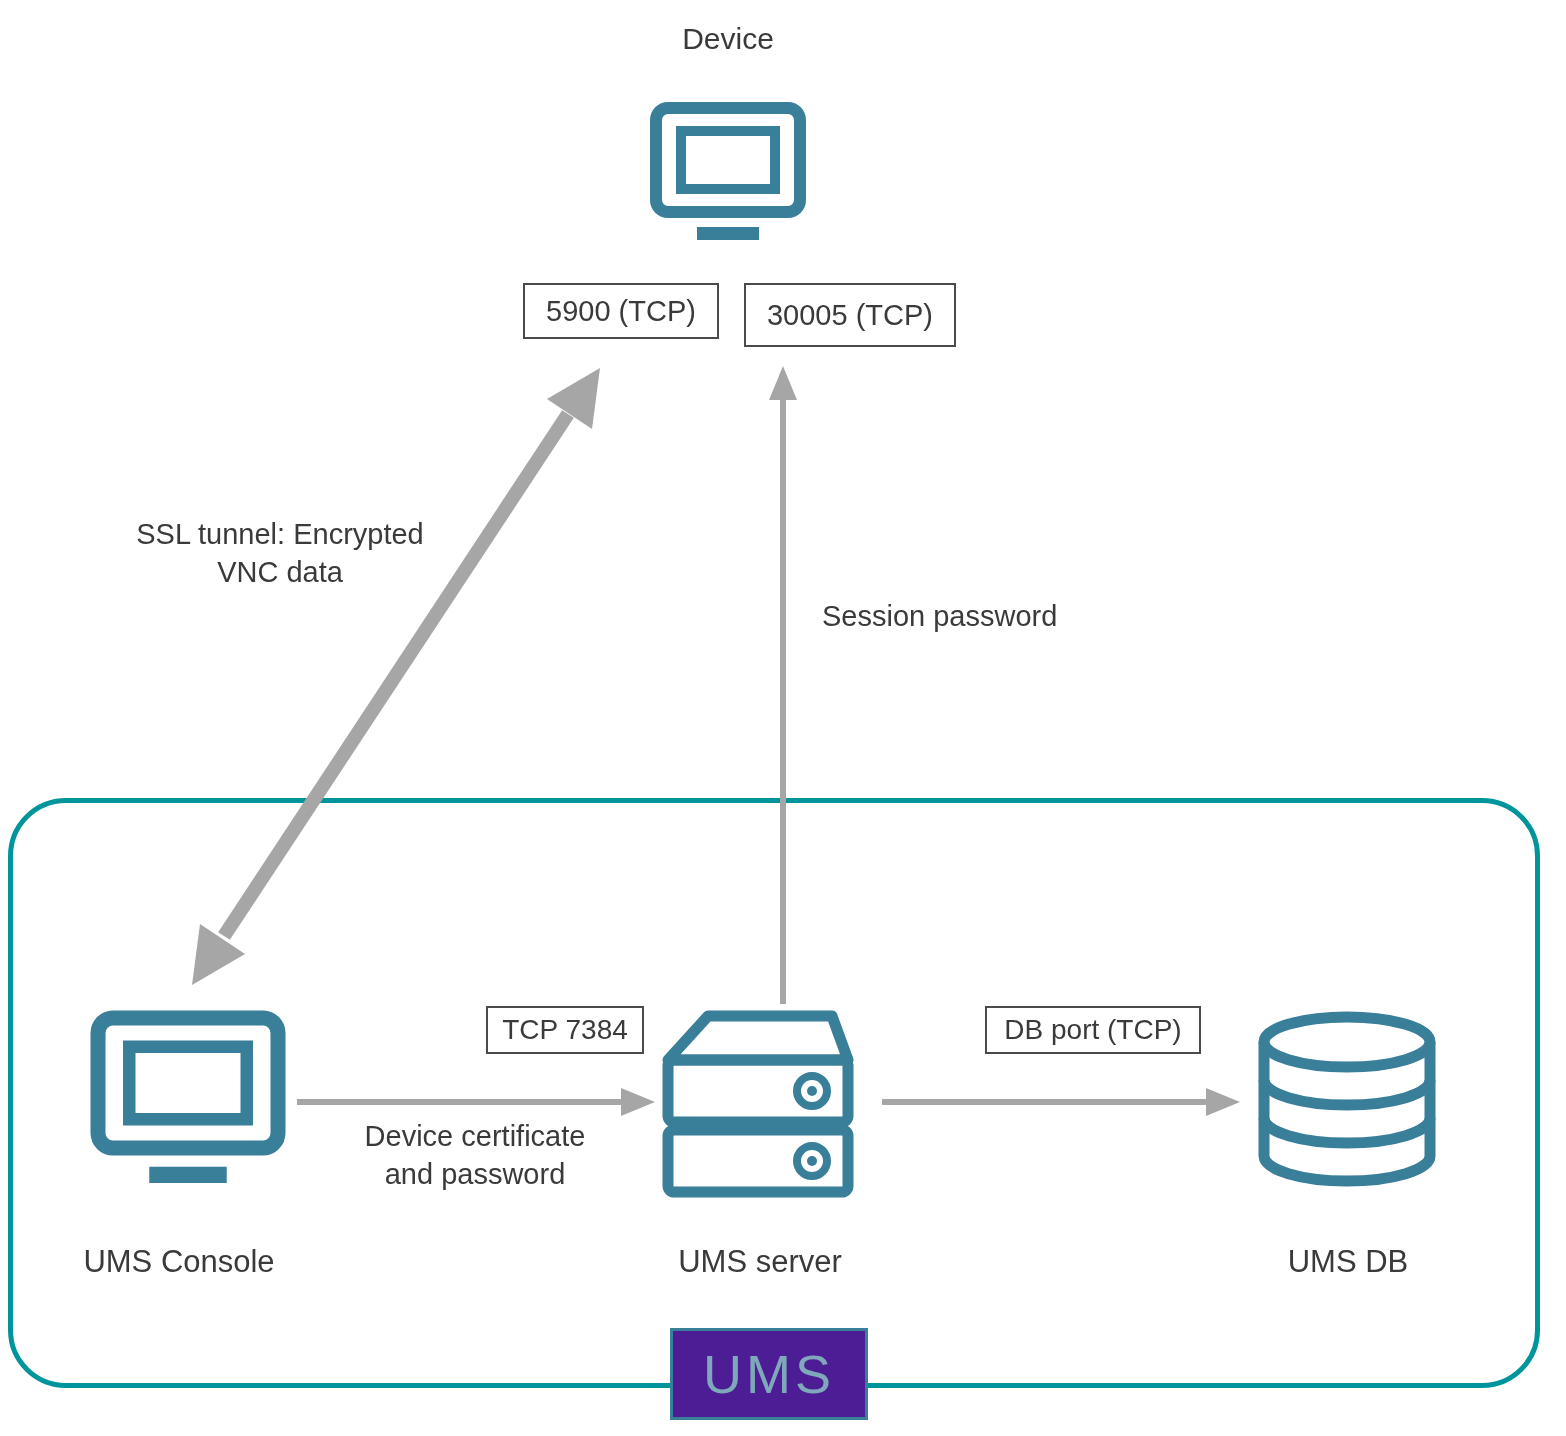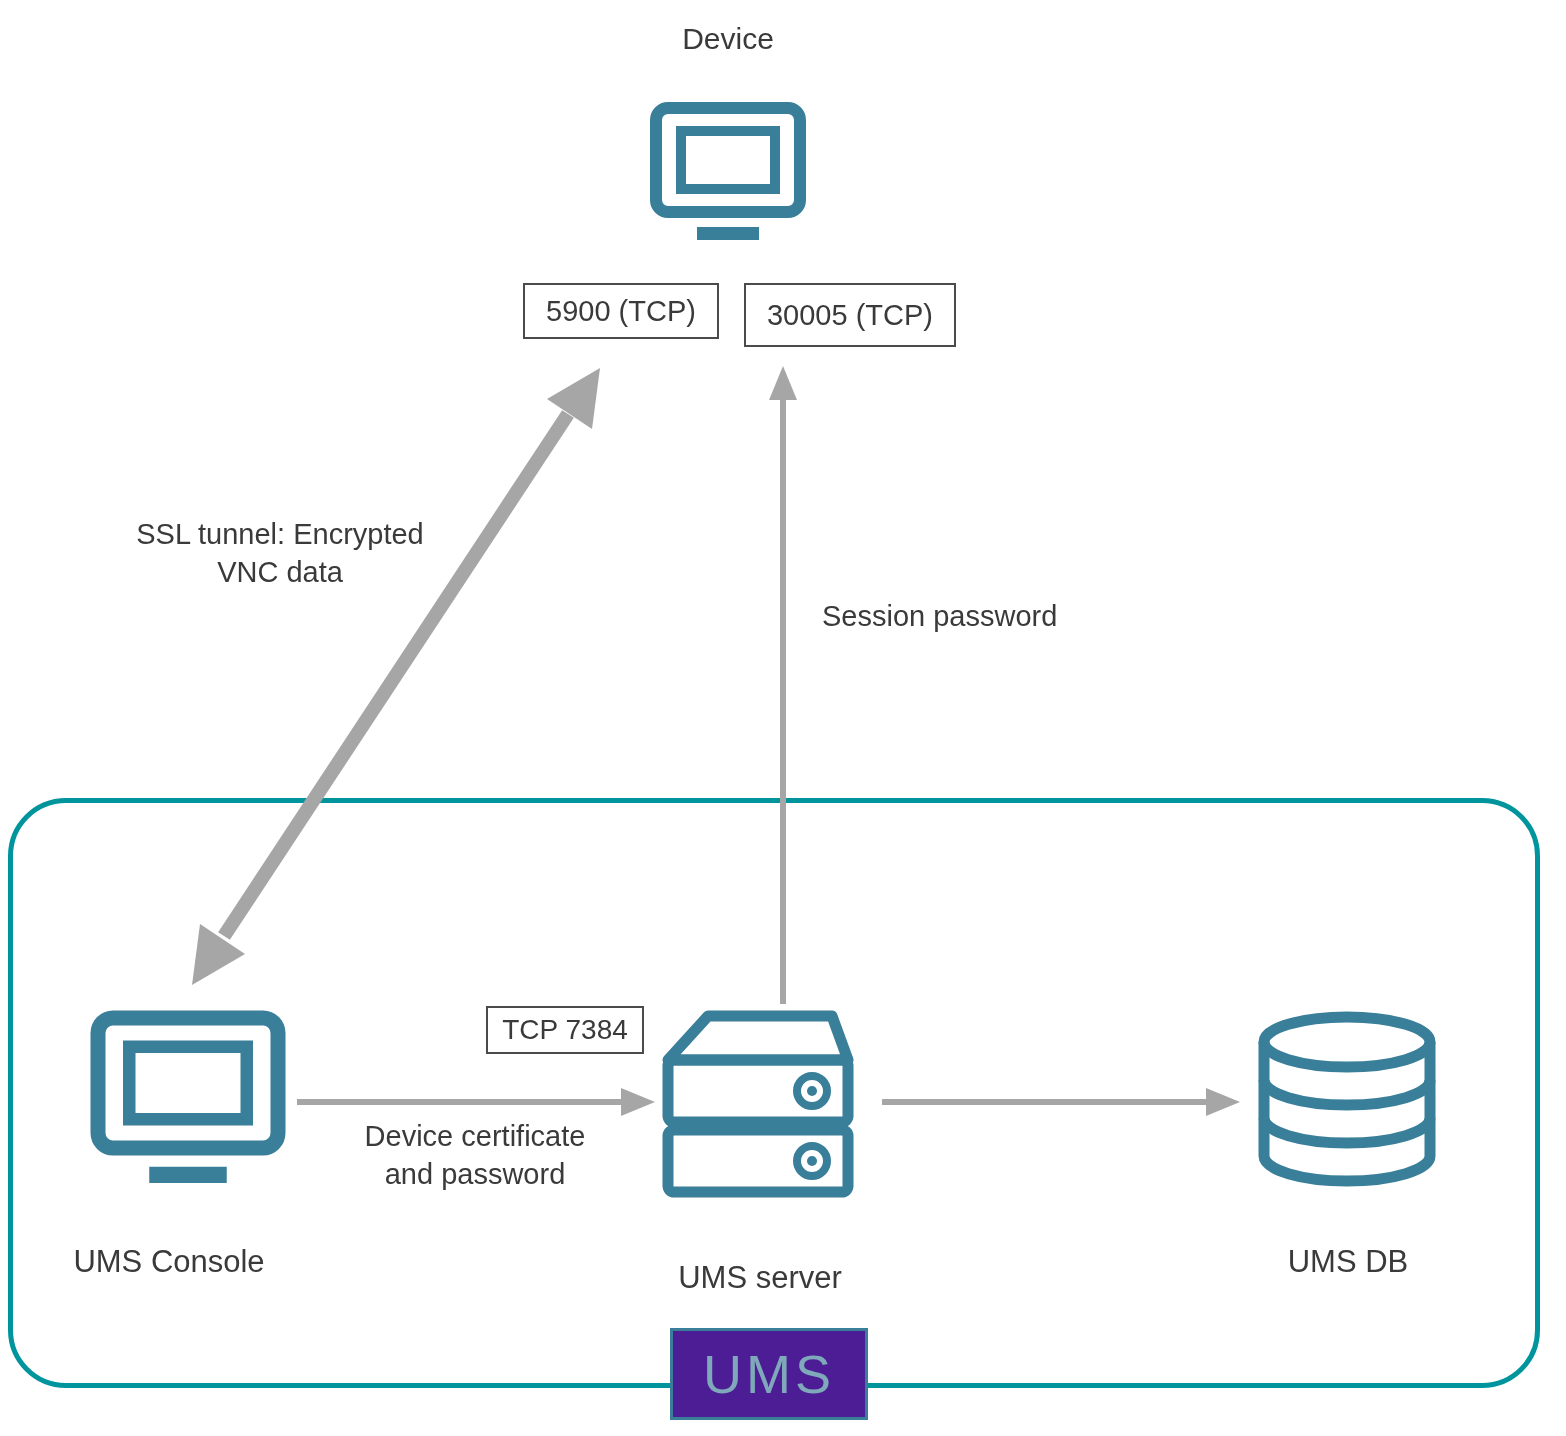--- a/index.html
+++ b/index.html
@@ -83,35 +83,36 @@
 VNC data</div>
   <div class="edge-label left" style="left:822px; top:598px;">Session password</div>
   <div class="edge-label" style="left:330px; top:1118px; width:290px;">Device certificate
 and password</div>
 
   <svg class="icon" style="left:88px; top:1008px;" width="200" height="185" viewBox="0 0 160 148">
     <rect x="8" y="8" width="144" height="104" rx="12" fill="none" stroke="currentColor" stroke-width="12"></rect>
     <rect x="33" y="31" width="94" height="58" fill="none" stroke="currentColor" stroke-width="10"></rect>
     <rect x="49" y="127" width="62" height="13" fill="currentColor"></rect>
   </svg>
-  <div class="node-label" style="left:44px; top:1244px; width:250px;">UMS Console</div>
+  <div class="node-label" style="left:54px; top:1244px; width:250px;">UMS Console</div>
 
   <div class="port-box" style="left:486px; top:1006px; width:158px; height:48px; font-size:28px;">TCP 7384</div>
 
   <svg class="icon" style="left:660px; top:1002px;" width="196" height="196" viewBox="0 0 196 196">
     <polygon points="8,58 48,14 172,14 188,58" fill="none" stroke="currentColor" stroke-width="11" stroke-linejoin="round"></polygon>
     <rect x="8" y="58" width="180" height="62" rx="6" fill="none" stroke="currentColor" stroke-width="11"></rect>
     <rect x="8" y="128" width="180" height="62" rx="6" fill="none" stroke="currentColor" stroke-width="11"></rect>
     <circle cx="152" cy="89" r="15" fill="none" stroke="currentColor" stroke-width="8"></circle>
     <circle cx="152" cy="89" r="5" fill="currentColor"></circle>
     <circle cx="152" cy="159" r="15" fill="none" stroke="currentColor" stroke-width="8"></circle>
     <circle cx="152" cy="159" r="5" fill="currentColor"></circle>
   </svg>
-  <div class="node-label" style="left:640px; top:1244px; width:240px;margin-top:16px;">UMS server</div>
+  <div class="node-label" style="left:640px; top:1244px; width:240px;">UMS server</div>
 
+  <div class="port-box" style="left:985px; top:1006px; width:216px; height:48px; font-size:28px;">DB port (TCP)</div>
 
   <svg class="icon" style="left:1252px; top:1008px;" width="190" height="185" viewBox="0 0 190 185">
     <ellipse cx="95" cy="34" rx="83" ry="25" fill="none" stroke="currentColor" stroke-width="11"></ellipse>
     <path d="M12 34 L12 148 A83 25 0 0 0 178 148 L178 34" fill="none" stroke="currentColor" stroke-width="11"></path>
     <path d="M12 72 A83 25 0 0 0 178 72" fill="none" stroke="currentColor" stroke-width="11"></path>
     <path d="M12 110 A83 25 0 0 0 178 110" fill="none" stroke="currentColor" stroke-width="11"></path>
   </svg>
   <div class="node-label" style="left:1248px; top:1244px; width:200px;">UMS DB</div>
 
   <div class="ums-badge">

